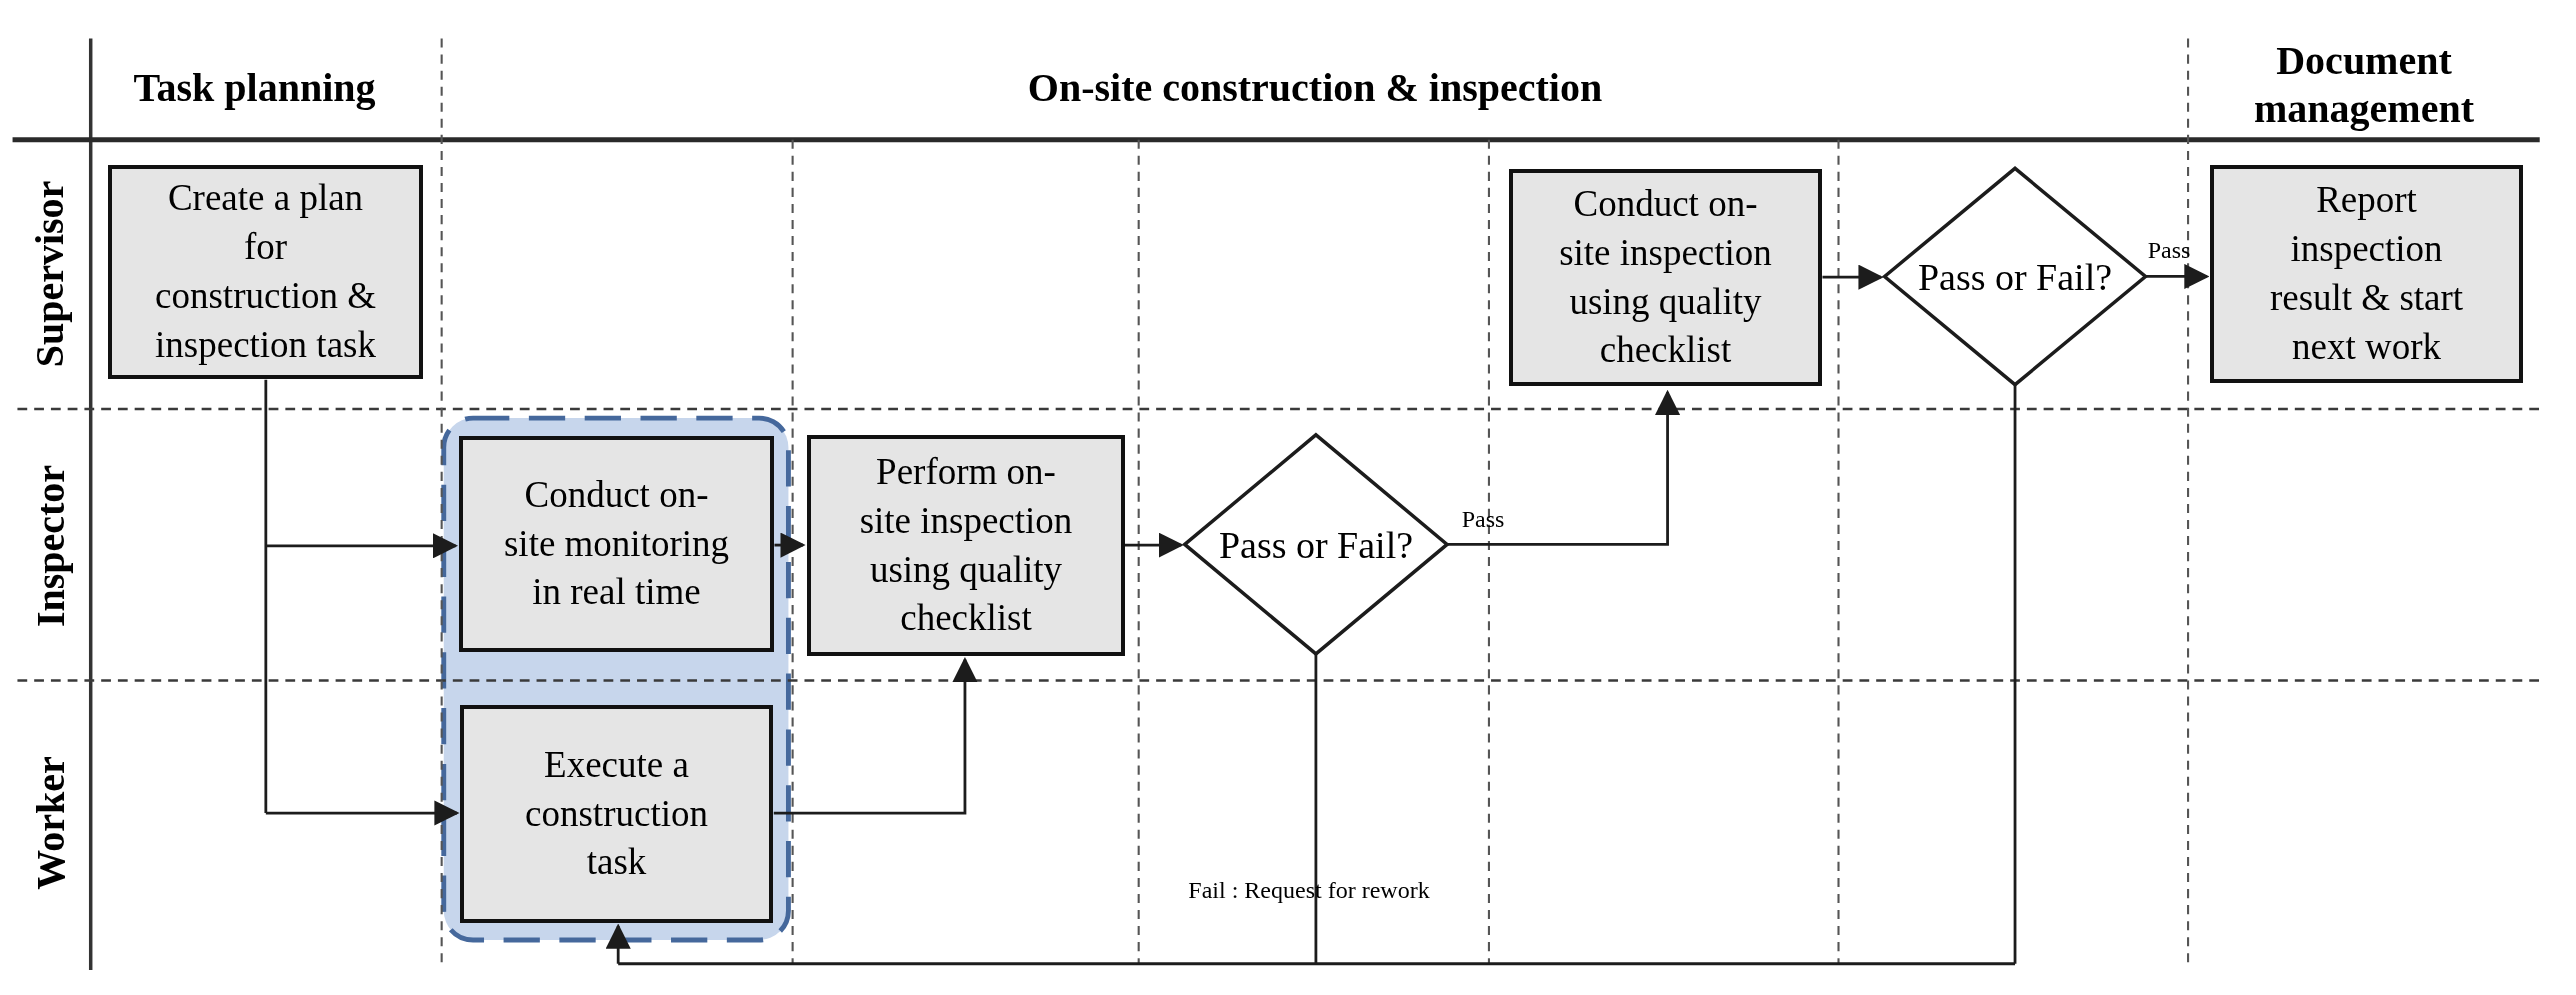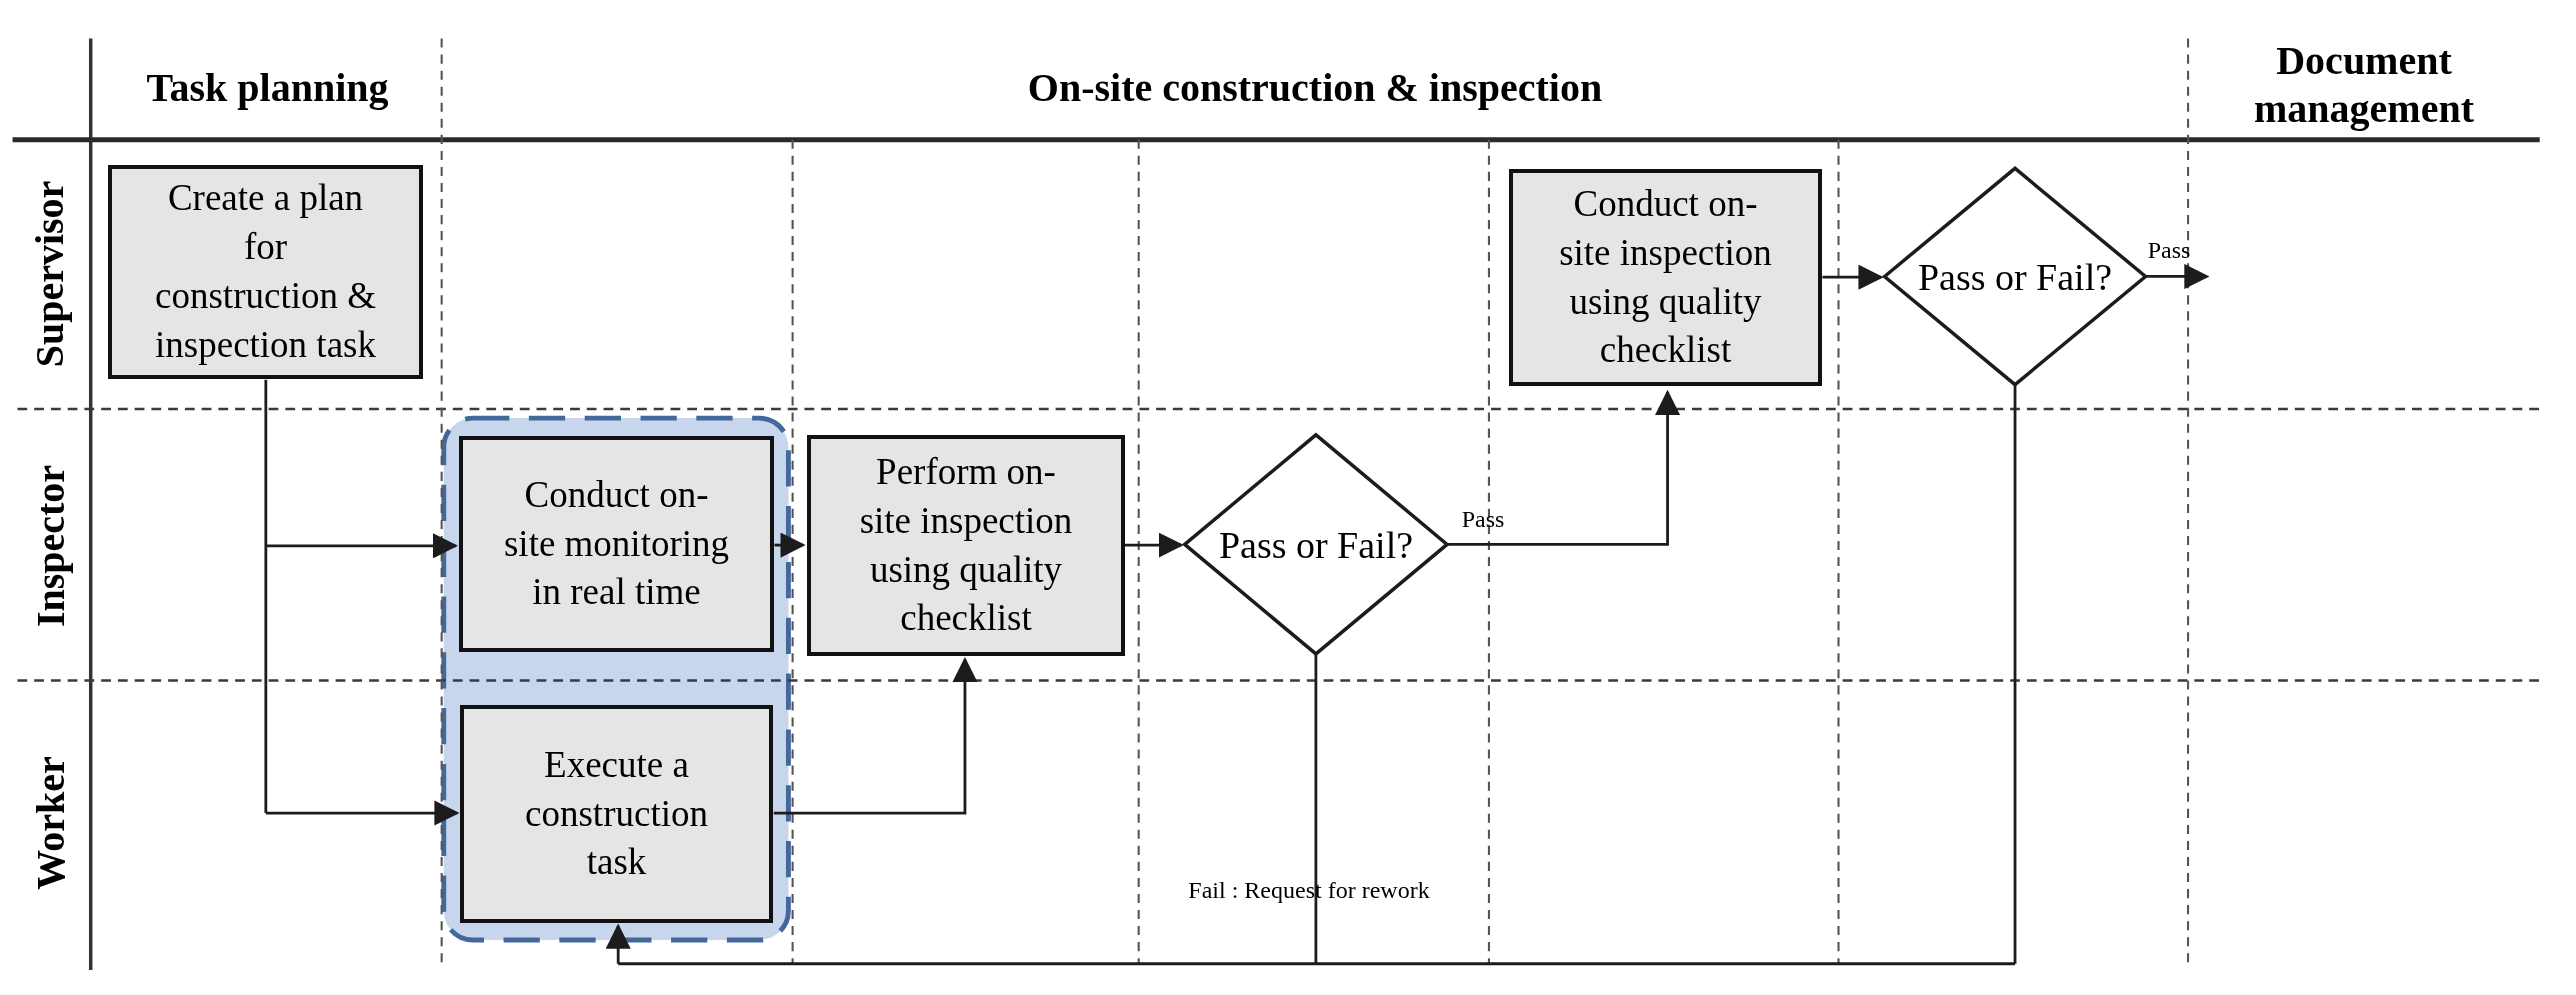--- a/index.html
+++ b/index.html
@@ -68,21 +68,21 @@
     <path class="flow" d="M3075 396 H3163" marker-end="url(#arr)"></path>
     <path class="flow" d="M1886 937 V1381"></path>
     <path class="flow" d="M2888 551 V1381"></path>
     <path class="flow" d="M886 1381 H2888"></path>
     <path class="flow" d="M886 1381 V1327" marker-end="url(#arr)"></path>
 
     <polygon class="diamond" points="1698,780 1886,623 2074,780 1886,937"></polygon>
     <polygon class="diamond" points="2701,396 2888,241 3075,396 2888,551"></polygon>
   </svg>
 
-  <div class="phase-label" style="left:93px;top:35px;width:349px;height:105px;">Task planning</div>
+  <div class="phase-label" style="left:80px;top:35px;width:349px;height:105px;">Task planning</div>
   <div class="phase-label" style="left:442px;top:35px;width:1746px;height:105px;">On-site construction &amp; inspection</div>
   <div class="phase-label" style="left:2188px;top:25px;width:352px;height:120px;">Document
 management</div>
 
   <div class="lane-label" style="left:49px;top:274px;">Supervisor</div>
   <div class="lane-label" style="left:50px;top:546px;">Inspector</div>
   <div class="lane-label" style="left:50px;top:823px;">Worker</div>
 
   <div class="node" style="left:108px;top:165px;width:315px;height:214px;">Create a plan
 for
@@ -92,20 +92,24 @@
 site monitoring
 in real time</div>
   <div class="node" style="left:807px;top:435px;width:318px;height:221px;">Perform on-
 site inspection
 using quality
 checklist</div>
   <div class="node" style="left:1509px;top:169px;width:313px;height:217px;">Conduct on-
 site inspection
 using quality
 checklist</div>
+  <div class="node" style="left:2210px;top:165px;width:313px;height:218px;">Report
+inspection
+result &amp; start
+next work</div>
   <div class="node" style="left:460px;top:705px;width:313px;height:218px;">Execute a
 construction
 task</div>
 
   <div class="diamond-label" style="left:1316px;top:545px;">Pass or Fail?</div>
   <div class="diamond-label" style="left:2015px;top:277px;">Pass or Fail?</div>
 
   <div class="edge-label" style="left:1483px;top:519px;">Pass</div>
   <div class="edge-label" style="left:2169px;top:250px;">Pass</div>
   <div class="edge-label" style="left:1309px;top:890px;">Fail : Request for rework</div>

